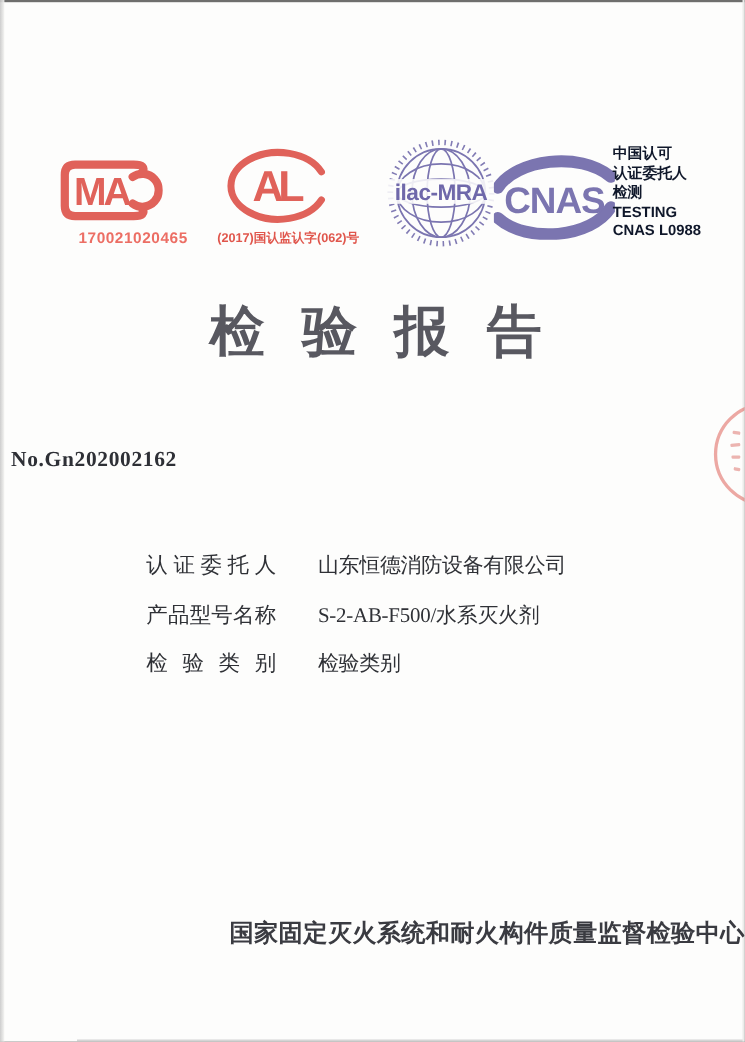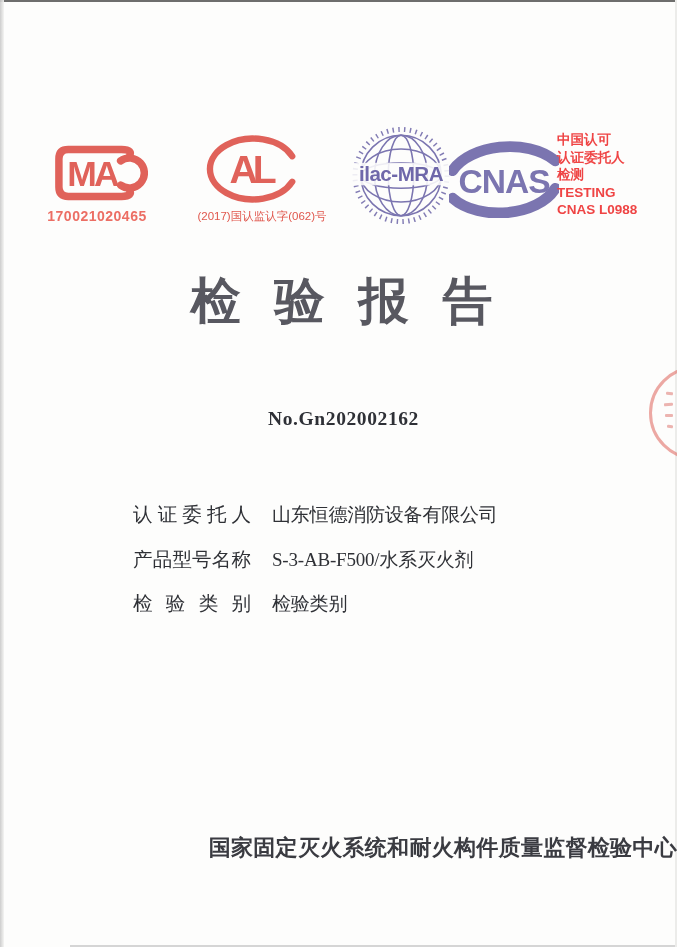--- a/index.html
+++ b/index.html
@@ -20,45 +20,45 @@
   .edge-right  { position:absolute; top:0; right:0; bottom:0; width:2px; background:#ececea; }
 
   
   .logo { position:absolute; }
   .cma-svg  { left:54px;  top:144px; }
   .cal-svg  { left:204px; top:131px; }
   .ilac-svg { left:352px; top:126px; }
   .cnas-svg { left:449px; top:141px; }
 
   .cma-number {
-    position:absolute; left:44px; top:208px; width:106px;
+    position:absolute; left:68px; top:208px; width:106px;
     font-family:"Liberation Sans", sans-serif; font-weight:bold;
     font-size:14px; letter-spacing:.5px; color:#ec6e64; text-align:center;
   }
   .cal-caption {
     position:absolute; left:183px; top:209px; width:158px;
-    font-family:"Liberation Sans", sans-serif; font-weight:normal;
+    font-family:"Liberation Sans", sans-serif; font-weight:bold;
     font-size:11.5px; color:#e0564c; text-align:center; white-space:nowrap;
   }
   .cnas-lines {
     position:absolute; left:557px; top:131px;
     font-family:"Liberation Sans", sans-serif; font-weight:bold;
-    font-size:13.5px; line-height:17.5px; color:#ef4444; white-space:nowrap;
+    font-size:13.5px; line-height:17.5px; color:#0f172a; white-space:nowrap;
   }
 
   
   .report-title {
     position:absolute; left:0; top:273px; width:100%;
     text-align:center; text-indent:40px; letter-spacing:34px;
     font-family:"Liberation Sans", sans-serif; font-weight:bold;
     font-size:50px; line-height:1.15; color:#585860; white-space:nowrap;
   }
   .report-no {
     position:absolute; left:0; top:408px; width:100%;
-    text-align:center; text-indent:10px;
+    text-indent:10px;
     font-family:"Liberation Serif", serif; font-weight:bold;
     font-size:19.5px; letter-spacing:.6px; color:#2e3036;
   }
 
   
   .seal {
     position:absolute; left:649px; top:366px; width:94px; height:94px;
     border:3px solid rgba(222,98,90,.55); border-radius:50%;
     box-sizing:border-box;
   }
@@ -71,21 +71,21 @@
   
   .field-row { position:absolute; left:133px; display:flex; align-items:baseline; }
   .field-row.r0 { top:501px;font-family:Liberation Serif, serif; }
   .field-row.r1 { top:546px;align-items:flex-end; }
   .field-row.r2 { top:590px;align-items:flex-end; }
   .field-label {
     width:118px; font-size:19.5px; color:#2f3136; line-height:28px;
     text-align:justify; text-align-last:justify; white-space:normal;
   }
   .field-value {
-    margin-left:21px; font-size:19px; letter-spacing:-.2px;
+    margin-left:38px; font-size:19px; letter-spacing:-.2px;
     color:#2f3136; line-height:28px; white-space:nowrap;
   }
 
   
   .footer-org {
     position:absolute; left:0; top:833px; width:100%;
     text-align:right; text-indent:10px;
     font-family:"Liberation Sans", sans-serif; font-weight:bold;
     font-size:22px; letter-spacing:.3px; color:#3a3b41;
   }
@@ -149,21 +149,21 @@
   <i class="seal-mark m2"></i>
   <i class="seal-mark m3"></i>
   <i class="seal-mark m4"></i>
 
   <div class="field-row r0">
     <span class="field-label">认证委托人</span>
     <span class="field-value">山东恒德消防设备有限公司</span>
   </div>
   <div class="field-row r1">
     <span class="field-label">产品型号名称</span>
-    <span class="field-value">S-3-AB-F500/水系灭火剂</span>
+    <span class="field-value">S-2-AB-F500/水系灭火剂</span>
   </div>
   <div class="field-row r2">
     <span class="field-label">检验类别</span>
     <span class="field-value">检验类别</span>
   </div>
 
   <div class="footer-org">国家固定灭火系统和耐火构件质量监督检验中心</div>
 
 </div>
 

